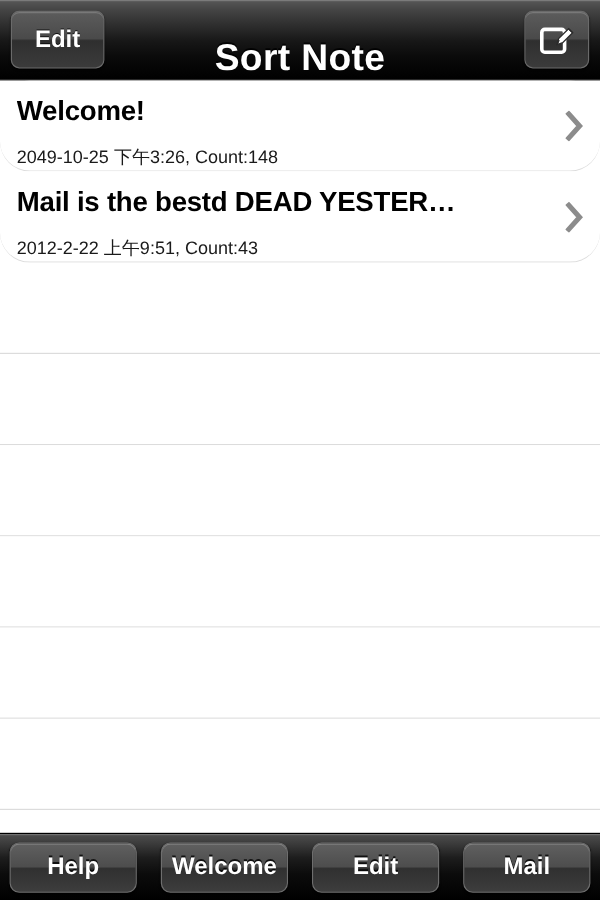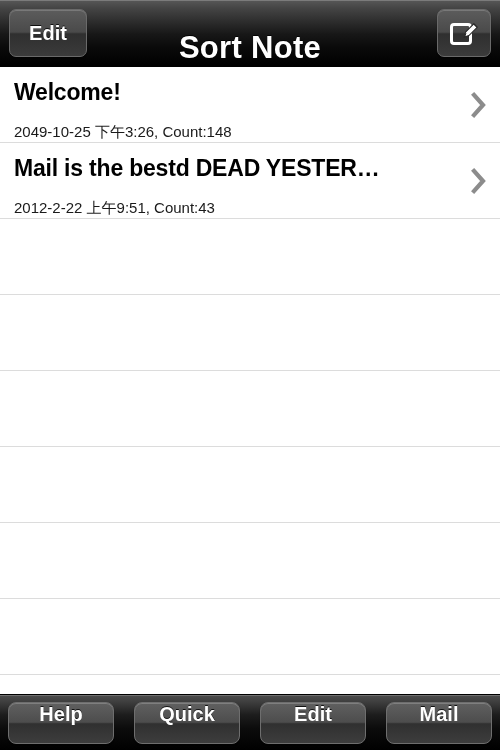--- a/index.html
+++ b/index.html
@@ -80,21 +80,21 @@
     overflow:hidden;
   }
 
   .row {
     position:relative;
     height:76px;
     border-bottom:1px solid #dcdcdc;
     padding:10px 40px 0 14px;
     background:#ffffff;
   }
-  .row.filled { cursor:pointer; }
+  .row.filled { cursor:pointer;border-radius:25px; }
 
   .row-title {
     font-size:23px;
     font-weight:bold;
     color:#000000;
     line-height:30px;
     white-space:nowrap;
     overflow:hidden;
     letter-spacing:-0.2px;
   }
@@ -141,21 +141,21 @@
   .tb-btn {
     width:106px;
     height:42px;
     border-radius:8px;
     border:1px solid #6e6e6e;
     background:linear-gradient(to bottom,
       #606060 0%, #4d4d4d 48%, #303030 52%, #3d3d3d 100%);
     box-shadow:inset 0 1px 0 rgba(255,255,255,0.20),
                0 1px 1px rgba(0,0,0,0.7);
     display:flex;
-    align-items:flex-start;
+    align-items:center;
     justify-content:center;
     cursor:pointer;
   }
   .tb-btn-label {
     color:#ffffff;
     font-size:20px;
     font-weight:bold;
     text-shadow:0 -1px 0 rgba(0,0,0,0.8);
   }
 </style>
@@ -211,21 +211,21 @@
 
   </div>
 
   <div class="toolbar">
 
     <div class="tb-btn">
       <span class="tb-btn-label">Help</span>
     </div>
 
     <div class="tb-btn">
-      <span class="tb-btn-label">Quick</span>
+      <span class="tb-btn-label">Welcome</span>
     </div>
 
     <div class="tb-btn">
       <span class="tb-btn-label">Edit</span>
     </div>
 
     <div class="tb-btn">
       <span class="tb-btn-label">Mail</span>
     </div>
 

